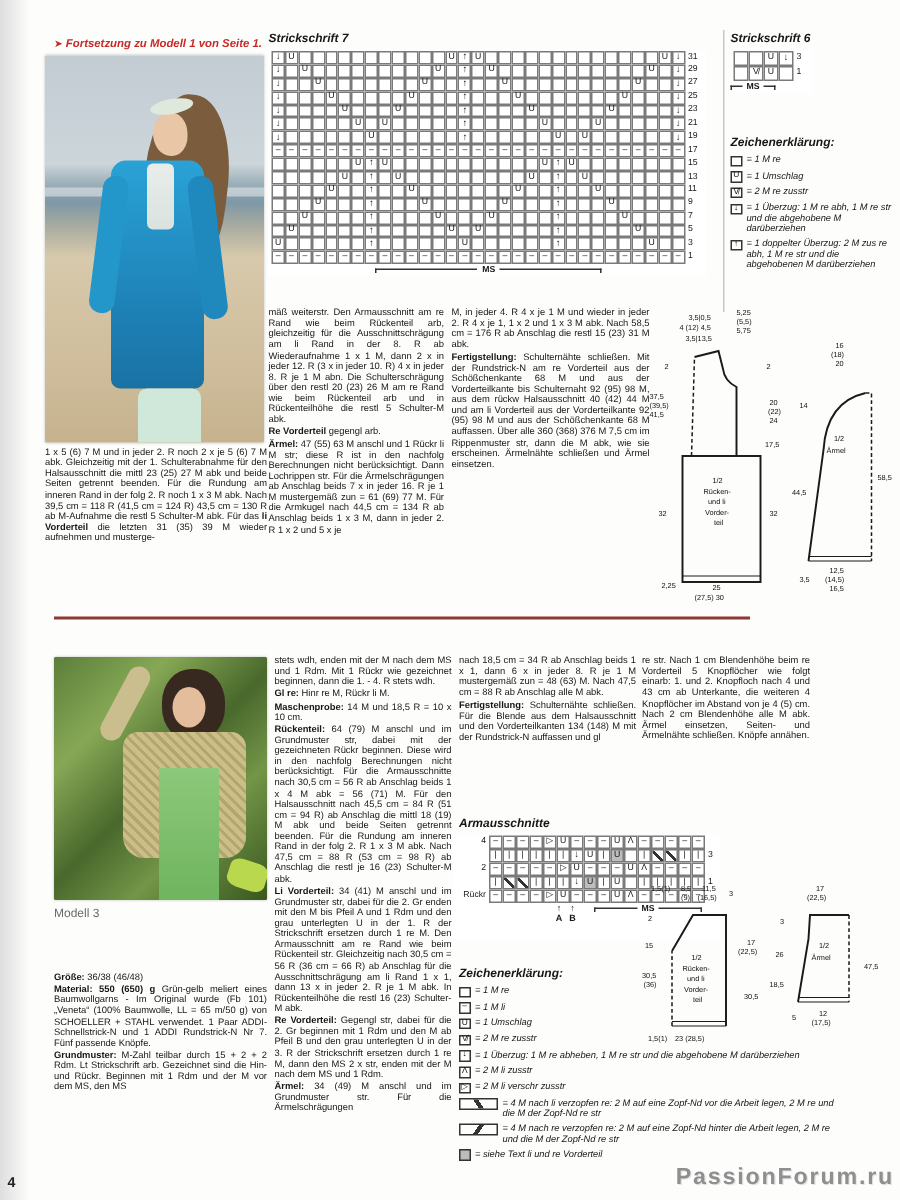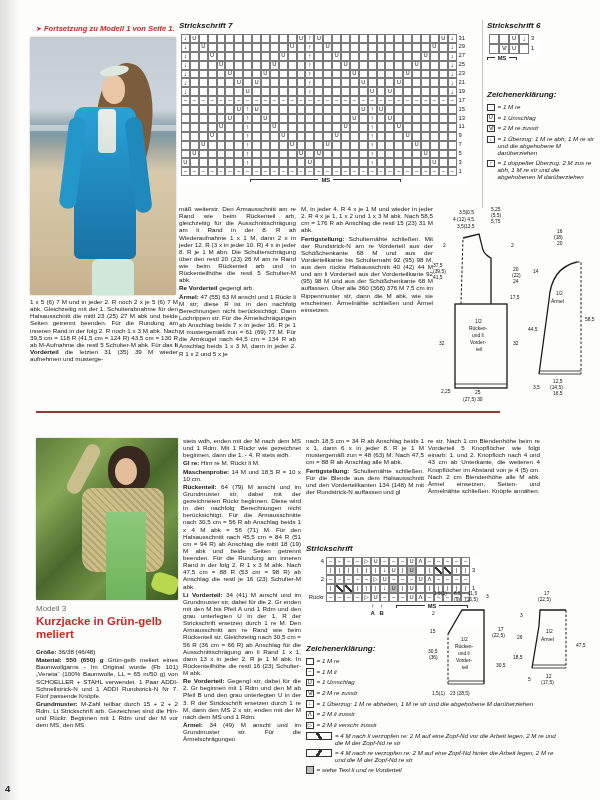--- a/index.html
+++ b/index.html
@@ -771,21 +771,20 @@
   <div class="photo photo2">
     <div class="shape" style="left:40px;top:4px;width:15px;height:54px;background:#cabe8e;border-radius:8px;transform:rotate(28deg);"></div>
     <div class="shape" style="left:72px;top:8px;width:42px;height:48px;background:#37291f;border-radius:46%;"></div>
     <div class="shape" style="left:79px;top:20px;width:22px;height:27px;background:#e4bd9c;border-radius:50%;"></div>
     <div class="shape" style="left:46px;top:50px;width:82px;height:84px;background:repeating-linear-gradient(45deg,#cbbe87 0 3px,#b3a671 3px 5px);border-radius:10px 10px 14px 14px;"></div>
     <div class="shape" style="left:70px;top:74px;width:40px;height:88px;background:linear-gradient(180deg,#8cc97a,#6fb45e);"></div>
     <div class="shape" style="left:116px;top:136px;width:26px;height:19px;background:#b9d84e;border-radius:30%;transform:rotate(18deg);"></div>
   </div>
 
   <div class="modlabel" style="left:36px;top:604px;">Modell 3</div>
-  <div class="redhead" style="left:36px;top:615px;width:140px;">Kurzjacke in Grün-gelb meliert</div>
 
   <div class="txt" style="left:36px;top:648px;width:142px;">
       <p><span class="bold">Größe:</span><span> 36/38 (46/48)</span></p>
       <p><span class="bold">Material: 550 (650) g</span><span> Grün-gelb meliert eines Baumwollgarns - Im Original wurde (Fb 101) „Veneta“ (100% Baumwolle, LL = 65 m/50 g) von SCHOELLER + STAHL verwendet. 1 Paar ADDI-Schnellstrick-N und 1 ADDI Rundstrick-N Nr 7. Fünf passende Knöpfe.</span></p>
       <p><span class="bold">Grundmuster:</span><span> M-Zahl teilbar durch 15 + 2 + 2 Rdm. Lt Strickschrift arb. Gezeichnet sind die Hin- und Rückr. Beginnen mit 1 Rdm und der M vor dem MS, den MS</span></p>
     </div>
   <div class="txt" style="left:183px;top:437px;width:118px;">
       <p><span>stets wdh, enden mit der M nach dem MS und 1 Rdm. Mit 1 Rückr wie gezeichnet beginnen, dann die 1. - 4. R stets wdh.</span></p>
       <p><span class="bold">Gl re:</span><span> Hinr re M, Rückr li M.</span></p>
       <p><span class="bold">Maschenprobe:</span><span> 14 M und 18,5 R = 10 x 10 cm.</span></p>
@@ -795,21 +794,21 @@
       <p><span class="bold">Ärmel:</span><span> 34 (49) M anschl und im Grundmuster str. Für die Ärmelschrägungen</span></p>
     </div>
   <div class="txt" style="left:306px;top:437px;width:118px;">
       <p><span>nach 18,5 cm = 34 R ab Anschlag beids 1 x 1, dann 6 x in jeder 8. R je 1 M mustergemäß zun = 48 (63) M. Nach 47,5 cm = 88 R ab Anschlag alle M abk.</span></p>
       <p><span class="bold">Fertigstellung:</span><span> Schulternähte schließen. Für die Blende aus dem Halsausschnitt und den Vorderteilkanten 134 (148) M mit der Rundstrick-N auffassen und gl</span></p>
     </div>
   <div class="txt" style="left:428px;top:437px;width:112px;">
       <p><span>re str. Nach 1 cm Blendenhöhe beim re Vorderteil 5 Knopflöcher wie folgt einarb: 1. und 2. Knopfloch nach 4 und 43 cm ab Unterkante, die weiteren 4 Knopflöcher im Abstand von je 4 (5) cm. Nach 2 cm Blendenhöhe alle M abk. Ärmel einsetzen, Seiten- und Ärmelnähte schließen. Knöpfe annähen.</span></p>
     </div>
 
-  <div class="chead" style="left:306px;top:544px;">Strickschrift</div>
+  <div class="chead" style="left:306px;top:544px;">Armausschnitte</div>
   <div class="chart" style="left: 302px; top: 557px; height: 70px; position: absolute;">
       <div class="crow">
         <span class="clab l" style="width: 22px;">4</span>
         <span class="cc" style="width: 9px; height: 9px;">–</span>
         <span class="cc" style="width: 9px; height: 9px;">–</span>
         <span class="cc" style="width: 9px; height: 9px;">–</span>
         <span class="cc" style="width: 9px; height: 9px;">–</span>
         <span class="cc" style="width: 9px; height: 9px;">▷</span>
         <span class="cc" style="width: 9px; height: 9px;">U</span>
         <span class="cc" style="width: 9px; height: 9px;">–</span>
@@ -1001,13 +1000,14 @@
       <span class="slab" style="left: 85px; top: 64px;">18,5</span>
       <span class="slab" style="left: 148px; top: 52px;">47,5</span>
       <span class="slab" style="left: 118px; top: 38px;">1/2</span>
       <span class="slab" style="left: 113px; top: 46px;">Ärmel</span>
       <span class="slab" style="left: 100px; top: 86px;">5</span>
       <span class="slab" style="left: 118px; top: 83px;">12</span>
       <span class="slab" style="left: 113px; top: 89px;">(17,5)</span>
     </div>
 
   <div class="pagenum">4</div>
+  <div class="watermark">PassionForum.ru</div>
 </div>
 
 </body></html>

